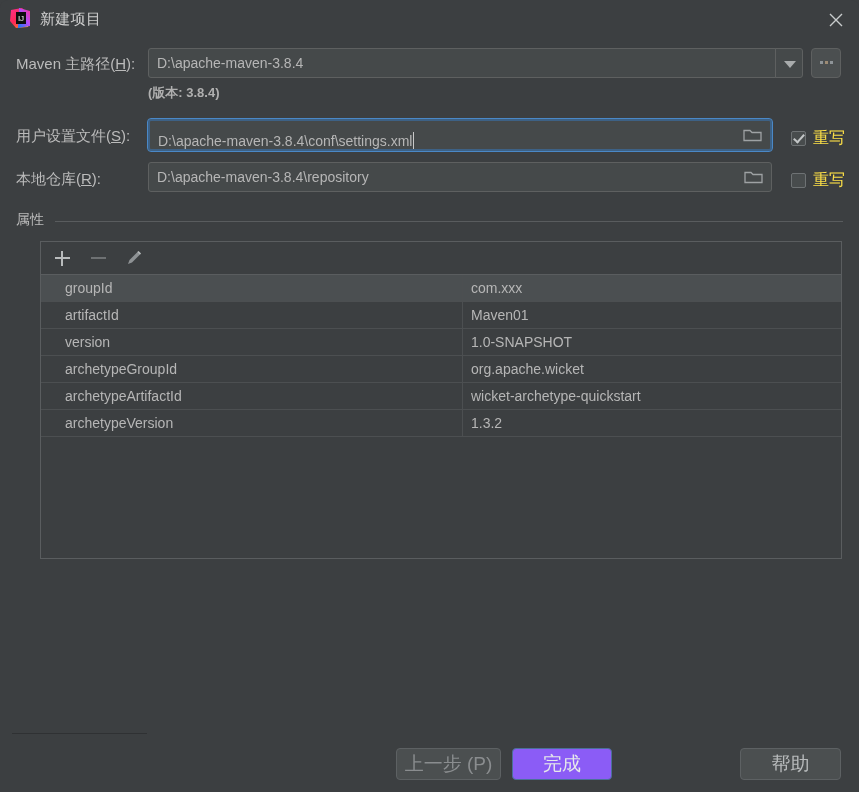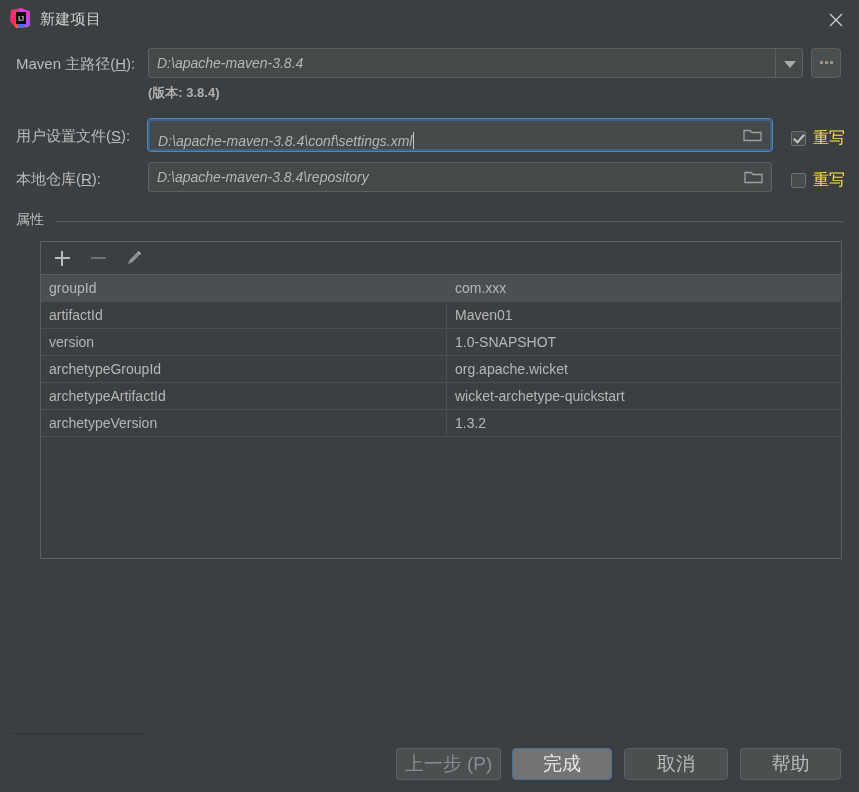--- a/index.html
+++ b/index.html
@@ -101,21 +101,21 @@
     display: flex;
     align-items: center;
     padding-left: 8px;
   }
   .field.focused {
     border: 2px solid #3d6185;
     outline: 1px solid #4a88c7;
     background: #45494a;
     align-items: flex-end;
   }
-  .field-text { white-space: nowrap; font-style: italic; }
+  .field-text { white-space: nowrap; }
   .caret {
     display: inline-block;
     width: 1px;
     height: 17px;
     background: #c8c8c8;
     margin-left: 1px;
   }
   .folder-ico {
     position: absolute;
     right: 8px; top: 50%;
@@ -228,20 +228,21 @@
     font-size: 14px;
     color: #b6b6b6;
   }
   .prow.sel { background: #4b4f51; }
   .pkey {
     width: 405px;
     padding-left: 8px;
     box-sizing: border-box;
     white-space: nowrap;
     overflow: hidden;
+    margin-left: 16px;
   }
   .pval {
     flex: 1;
     padding-left: 8px;
     box-sizing: border-box;
     border-left: 1px solid #4c4f51;
     white-space: nowrap;
     overflow: hidden;
     height: 26px;
     line-height: 26px;
@@ -263,21 +264,21 @@
     display: flex;
     align-items: center;
     justify-content: center;
     font-size: 19px;
     background: #4b4f50;
     border: 1px solid #5d6163;
     color: #b8bbbc;
     white-space: nowrap;
   }
   .dlgbtn.primary {
-    background: #737373;
+    background: #8b5cf6;
     border: 1px solid #4b7099;
     color: #e6e9ea;
   }
   .dlgbtn.disabled { color: #8a8d8f; }
 </style>
 </head>
 <body>
 
 <div id="ghost-bg">
   <div id="ghost-strip"></div>
@@ -400,16 +401,15 @@
           <div class="pkey">archetypeVersion</div>
           <div class="pval">1.3.2</div>
         </div>
       </div>
   </div>
 
   <div id="foot-rule"></div>
 
   <div class="dlgbtn disabled" style="left:396px; width:105px;">上一步 (P)</div>
   <div class="dlgbtn primary" style="left:512px; width:100px;">完成</div>
-  <div class="dlgbtn" style="left:624px; width:104px;">取消</div>
   <div class="dlgbtn" style="left:740px; width:101px;">帮助</div>
 
 </div>
 
 </body></html>

